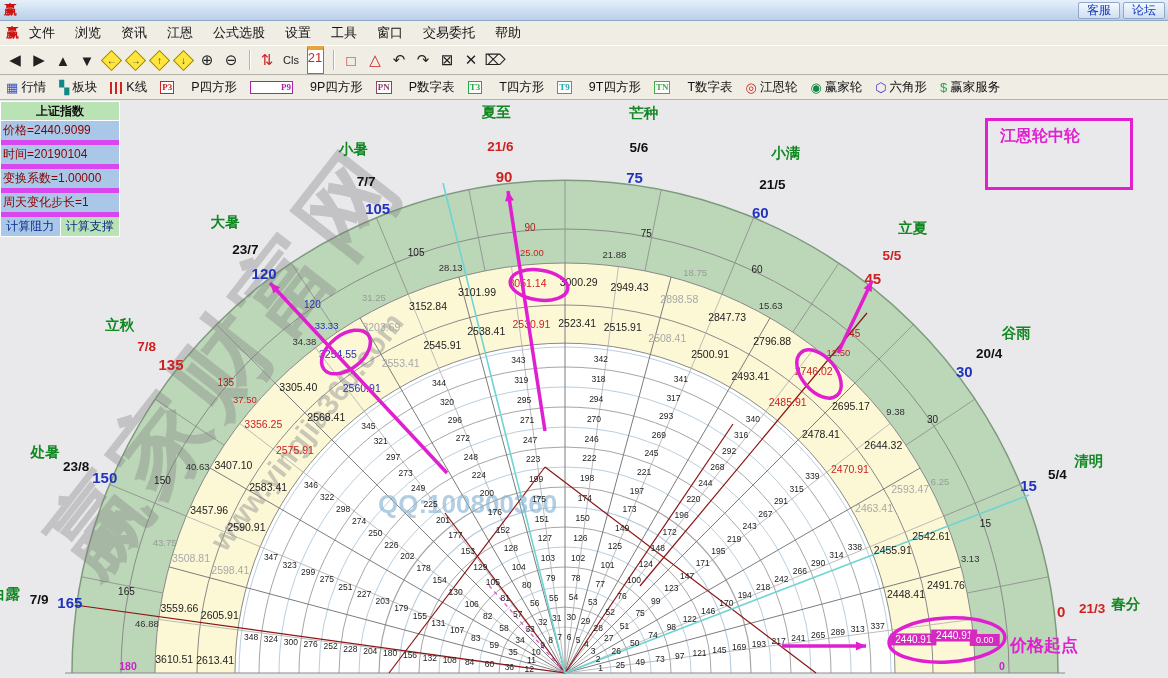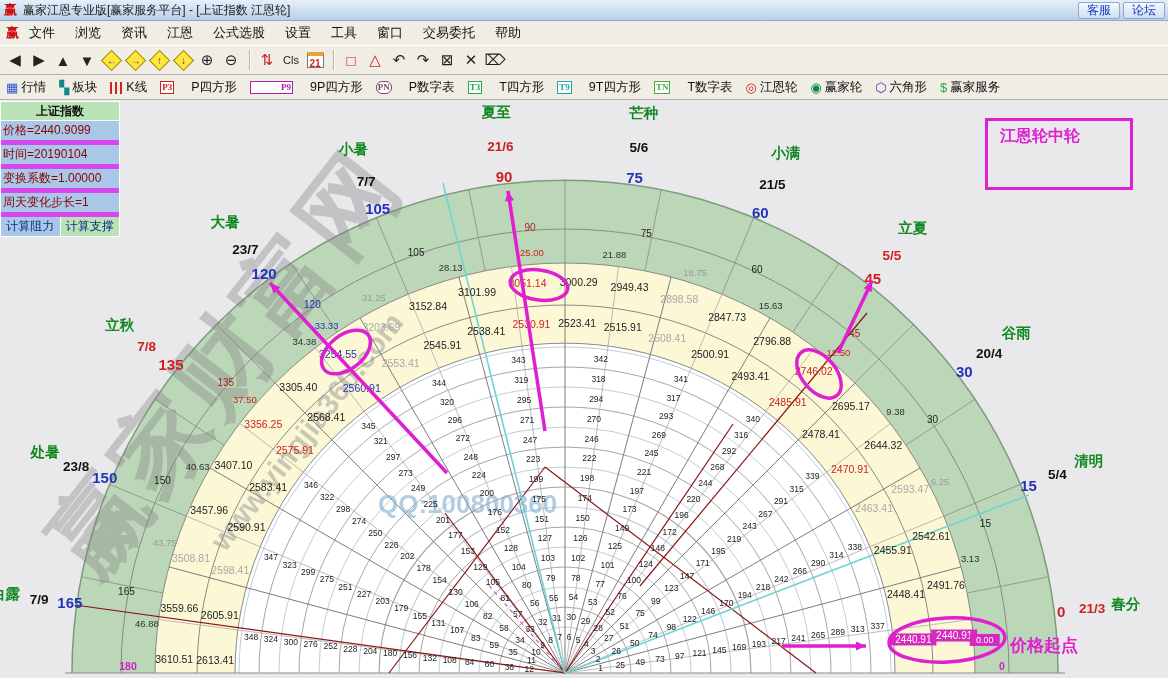--- a/index.html
+++ b/index.html
@@ -12,21 +12,21 @@
   .menubar{position:absolute;top:21px;left:0;width:1168px;height:24px;background:#f0ede5;display:flex;align-items:center;font-size:13px;color:#111;}
   .menubar .mlogo{color:#cc1111;font-weight:bold;margin:0 10px 0 6px;}
   .menubar .mitem{margin-right:20px;}
   .toolbar{position:absolute;top:45px;left:0;width:1168px;height:30px;background:#f0ede5;border-top:1px solid #fff;border-bottom:1px solid #b5b2aa;display:flex;align-items:center;padding-left:4px;box-sizing:border-box;}
   .ticon{width:22px;height:22px;display:flex;align-items:center;justify-content:center;font-size:15px;color:#222;margin-right:2px;}
   .ticon.red{color:#cc2222;}
   .ticon.small{font-size:11px;}
   .tsep{width:1px;height:20px;background:#b5b2aa;border-right:1px solid #fff;margin:0 5px;}
   .dmd{width:13px;height:13px;background:#ffe53e;border:1px solid #998800;transform:rotate(45deg);display:flex;align-items:center;justify-content:center;}
   .dmd span{transform:rotate(-45deg);font-size:10px;color:#333;font-weight:bold;}
-  .cal{width:17px;height:16px;border:1px solid #777;background:#fff;font-size:10px;color:#cc2222;text-align:center;line-height:15px;border-top:4px solid #e8a33d;box-sizing:border-box;font-weight:bold;}
+  .cal{width:17px;height:28px;border:1px solid #777;background:#fff;font-size:13px;color:#cc2222;text-align:center;line-height:15px;border-top:4px solid #e8a33d;box-sizing:border-box;font-weight:normal;}
   .ribbon{position:absolute;top:76px;left:0;width:1168px;height:24px;background:#f0ede5;border-bottom:1px solid #b5b2aa;display:flex;align-items:center;font-size:12.5px;color:#111;padding-left:6px;box-sizing:border-box;}
   .ritem{display:flex;align-items:center;margin-right:13px;}
   .ritem .badge{font-size:9px;font-weight:bold;border:1px solid;padding:0 1px;margin-right:17px;background:#fff;line-height:11px;font-family:Liberation Serif, serif;}
   .ritem .gicon{margin-right:3px;font-size:13px;line-height:13px;}
   .candle{width:13px;height:12px;margin-right:3px;background:repeating-linear-gradient(90deg,#d22222 0 2px,transparent 2px 5px);}
   
   .chart{position:absolute;top:101px;left:0;width:1168px;height:577px;background:#e9e9eb;}
   svg text{font-family:"Liberation Sans",sans-serif;}
   
   .panel{position:absolute;top:0;left:0;width:118px;border:1px solid #fff;font-size:12px;z-index:5;}
@@ -37,21 +37,20 @@
   .panel .pbtn.blue{background:#a9c8e8;border-right:1px solid #fff;}
   .panel .pbtn.green{background:#b9e3b4;}
   
   .pinkbox{position:absolute;left:985px;top:17px;width:130px;height:66px;border:3px solid #e020d0;color:#e020d0;font-size:16px;font-weight:bold;line-height:30px;padding-left:12px;z-index:6;}
 </style>
 </head>
 <body>
 
 <div class="titlebar">
   <span class="logo">赢</span>
-  <span>赢家江恩专业版[赢家服务平台] - [上证指数 江恩轮]</span>
   <div class="tbuttons">
     <span class="tbtn">客服</span>
     <span class="tbtn">论坛</span>
   </div>
 </div>
 <div class="menubar">
   <span class="mlogo">赢</span>
   <span id="menu-items"><span class="mitem">文件</span><span class="mitem">浏览</span><span class="mitem">资讯</span><span class="mitem">江恩</span><span class="mitem">公式选股</span><span class="mitem">设置</span><span class="mitem">工具</span><span class="mitem">窗口</span><span class="mitem">交易委托</span><span class="mitem">帮助</span></span>
 </div>
 <div class="toolbar" id="toolbar-row">
@@ -111,21 +110,21 @@
     </div>
     <div class="ritem">
       <span class="badge" style="color: rgb(204, 34, 34); border-color: rgb(204, 34, 34);">P3</span>
       <span>P四方形</span>
     </div>
     <div class="ritem">
       <span class="badge" style="color: rgb(170, 34, 170); border-color: rgb(170, 34, 170); padding-left: 30px;">P9</span>
       <span>9P四方形</span>
     </div>
     <div class="ritem">
-      <span class="badge" style="color: rgb(136, 68, 102); border-color: rgb(136, 68, 102); border-radius: 6px;">PN</span>
+      <span class="badge" style="color: rgb(136, 68, 102); border-color: rgb(136, 68, 102);">PN</span>
       <span>P数字表</span>
     </div>
     <div class="ritem">
       <span class="badge" style="color: rgb(34, 170, 68); border-color: rgb(34, 170, 68);">T3</span>
       <span>T四方形</span>
     </div>
     <div class="ritem">
       <span class="badge" style="color: rgb(34, 170, 170); border-color: rgb(34, 170, 170);">T9</span>
       <span>9T四方形</span>
     </div>

